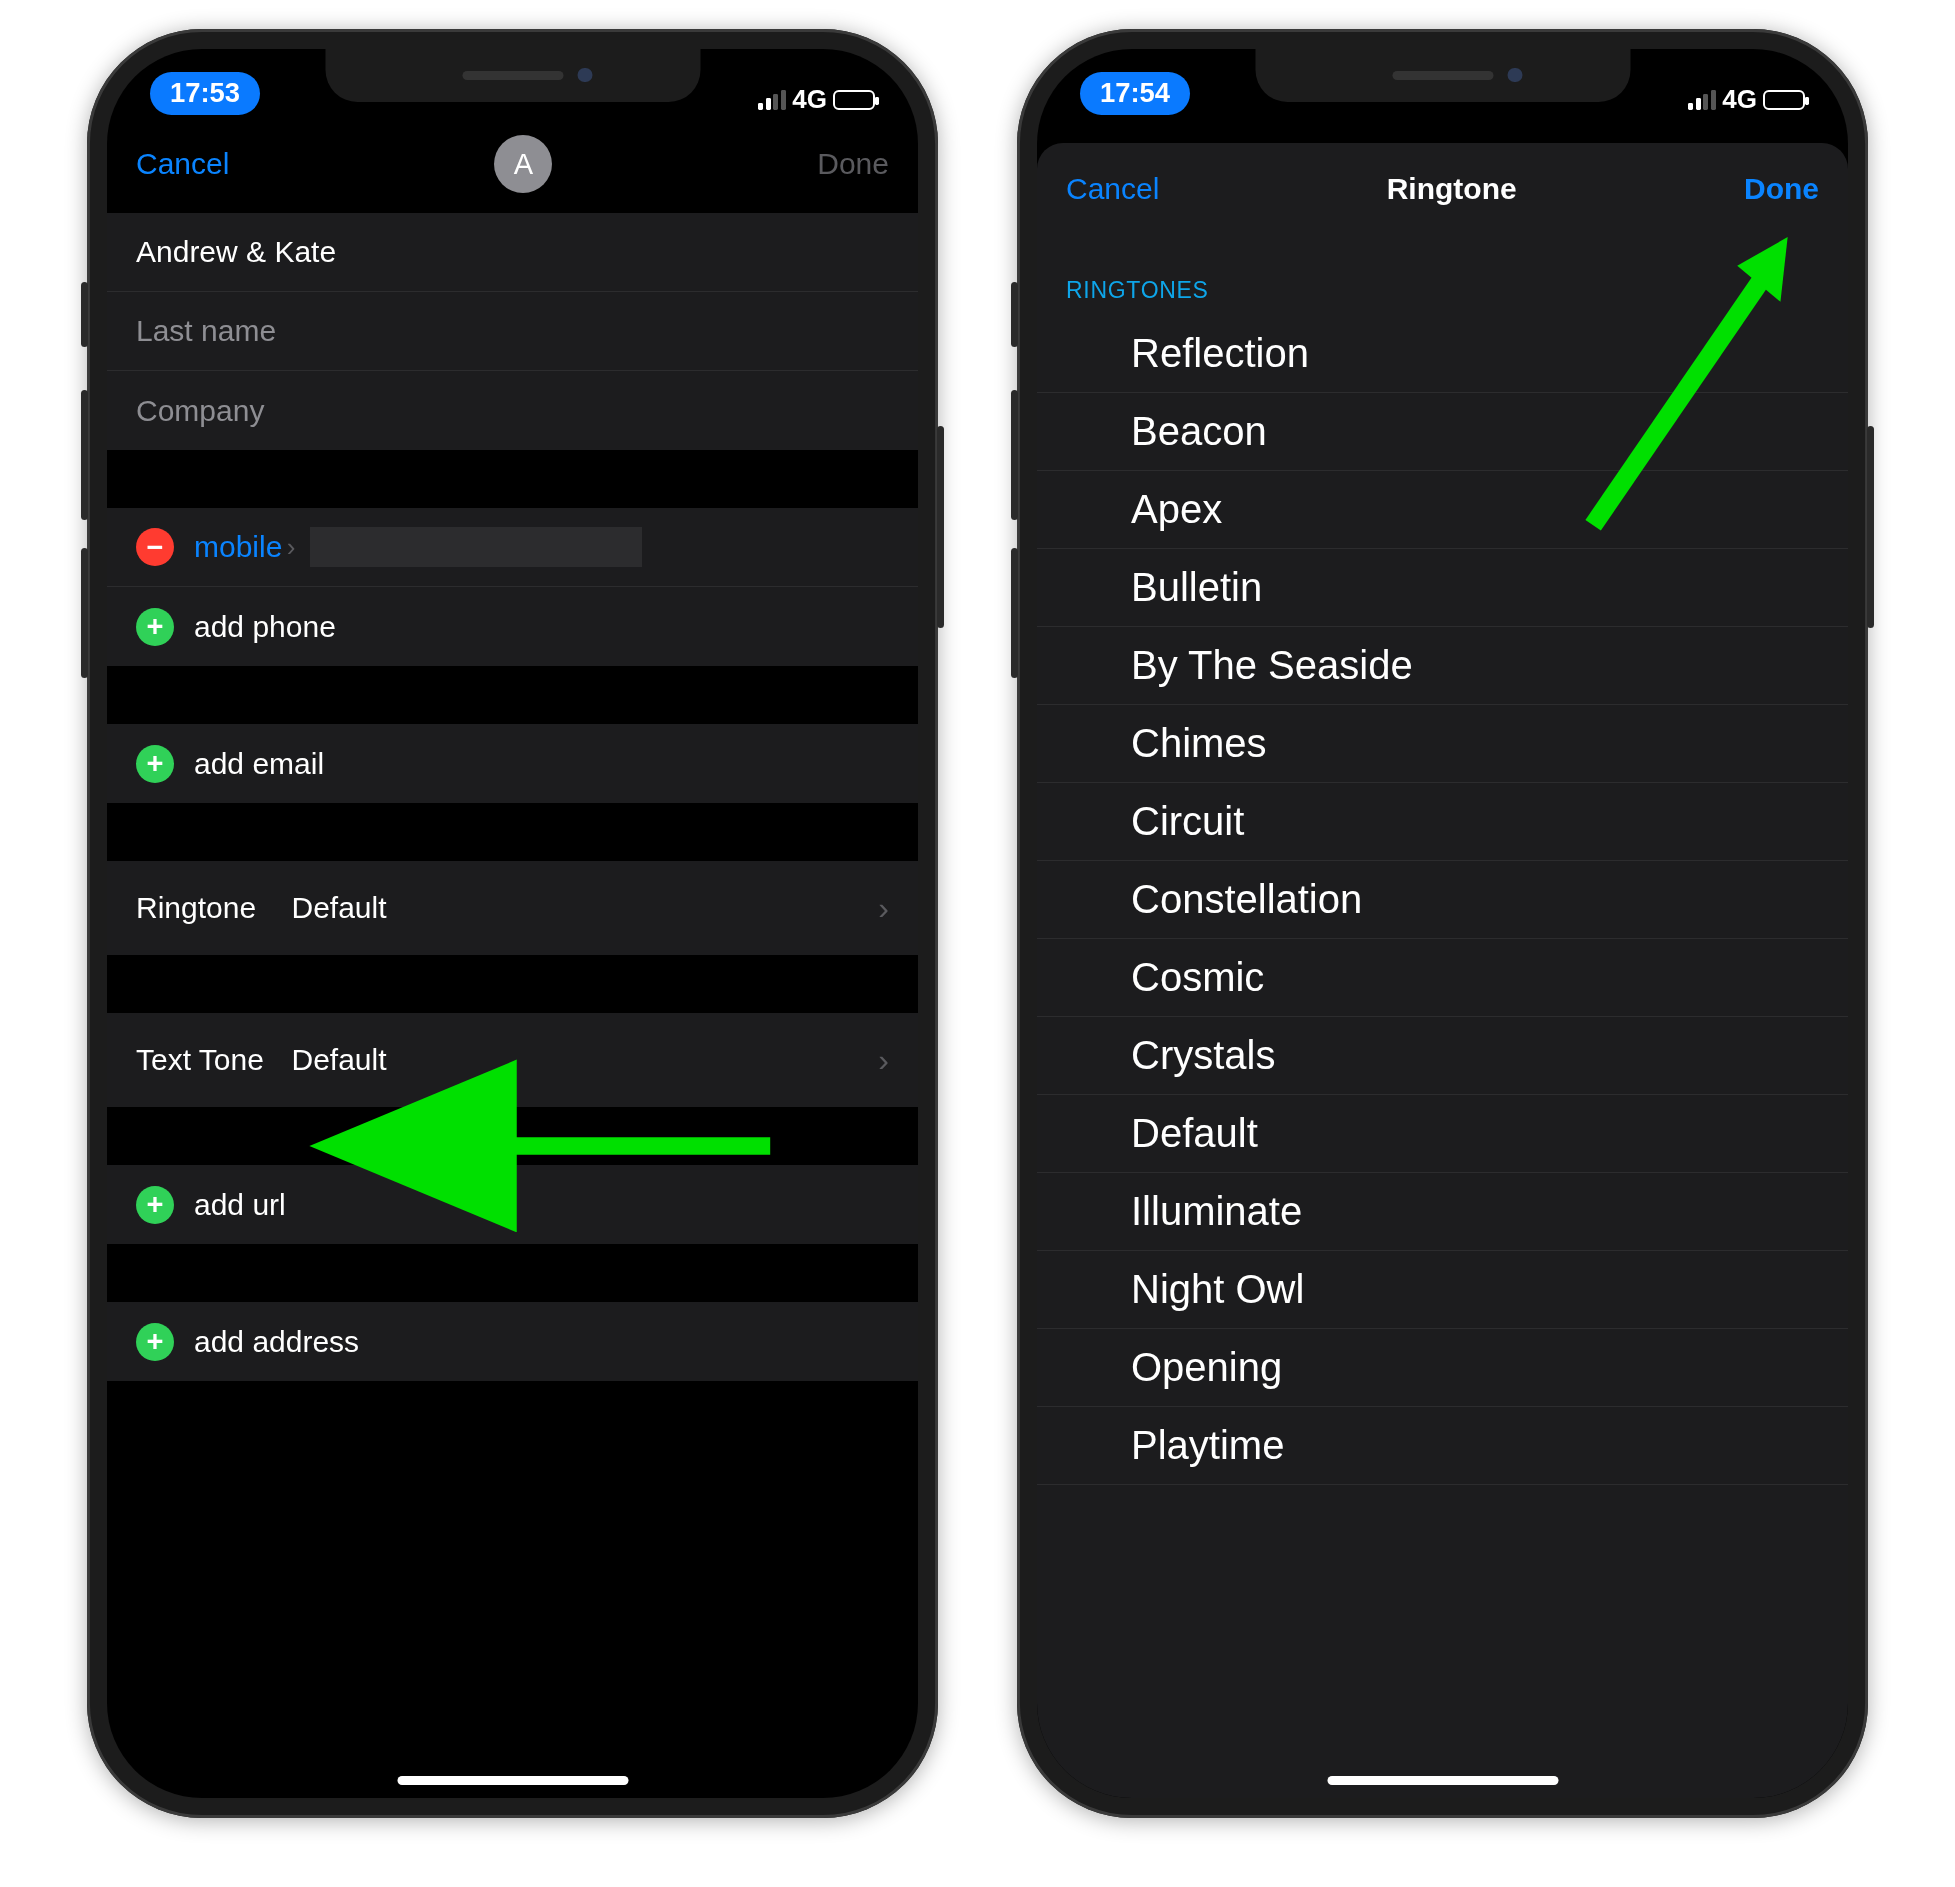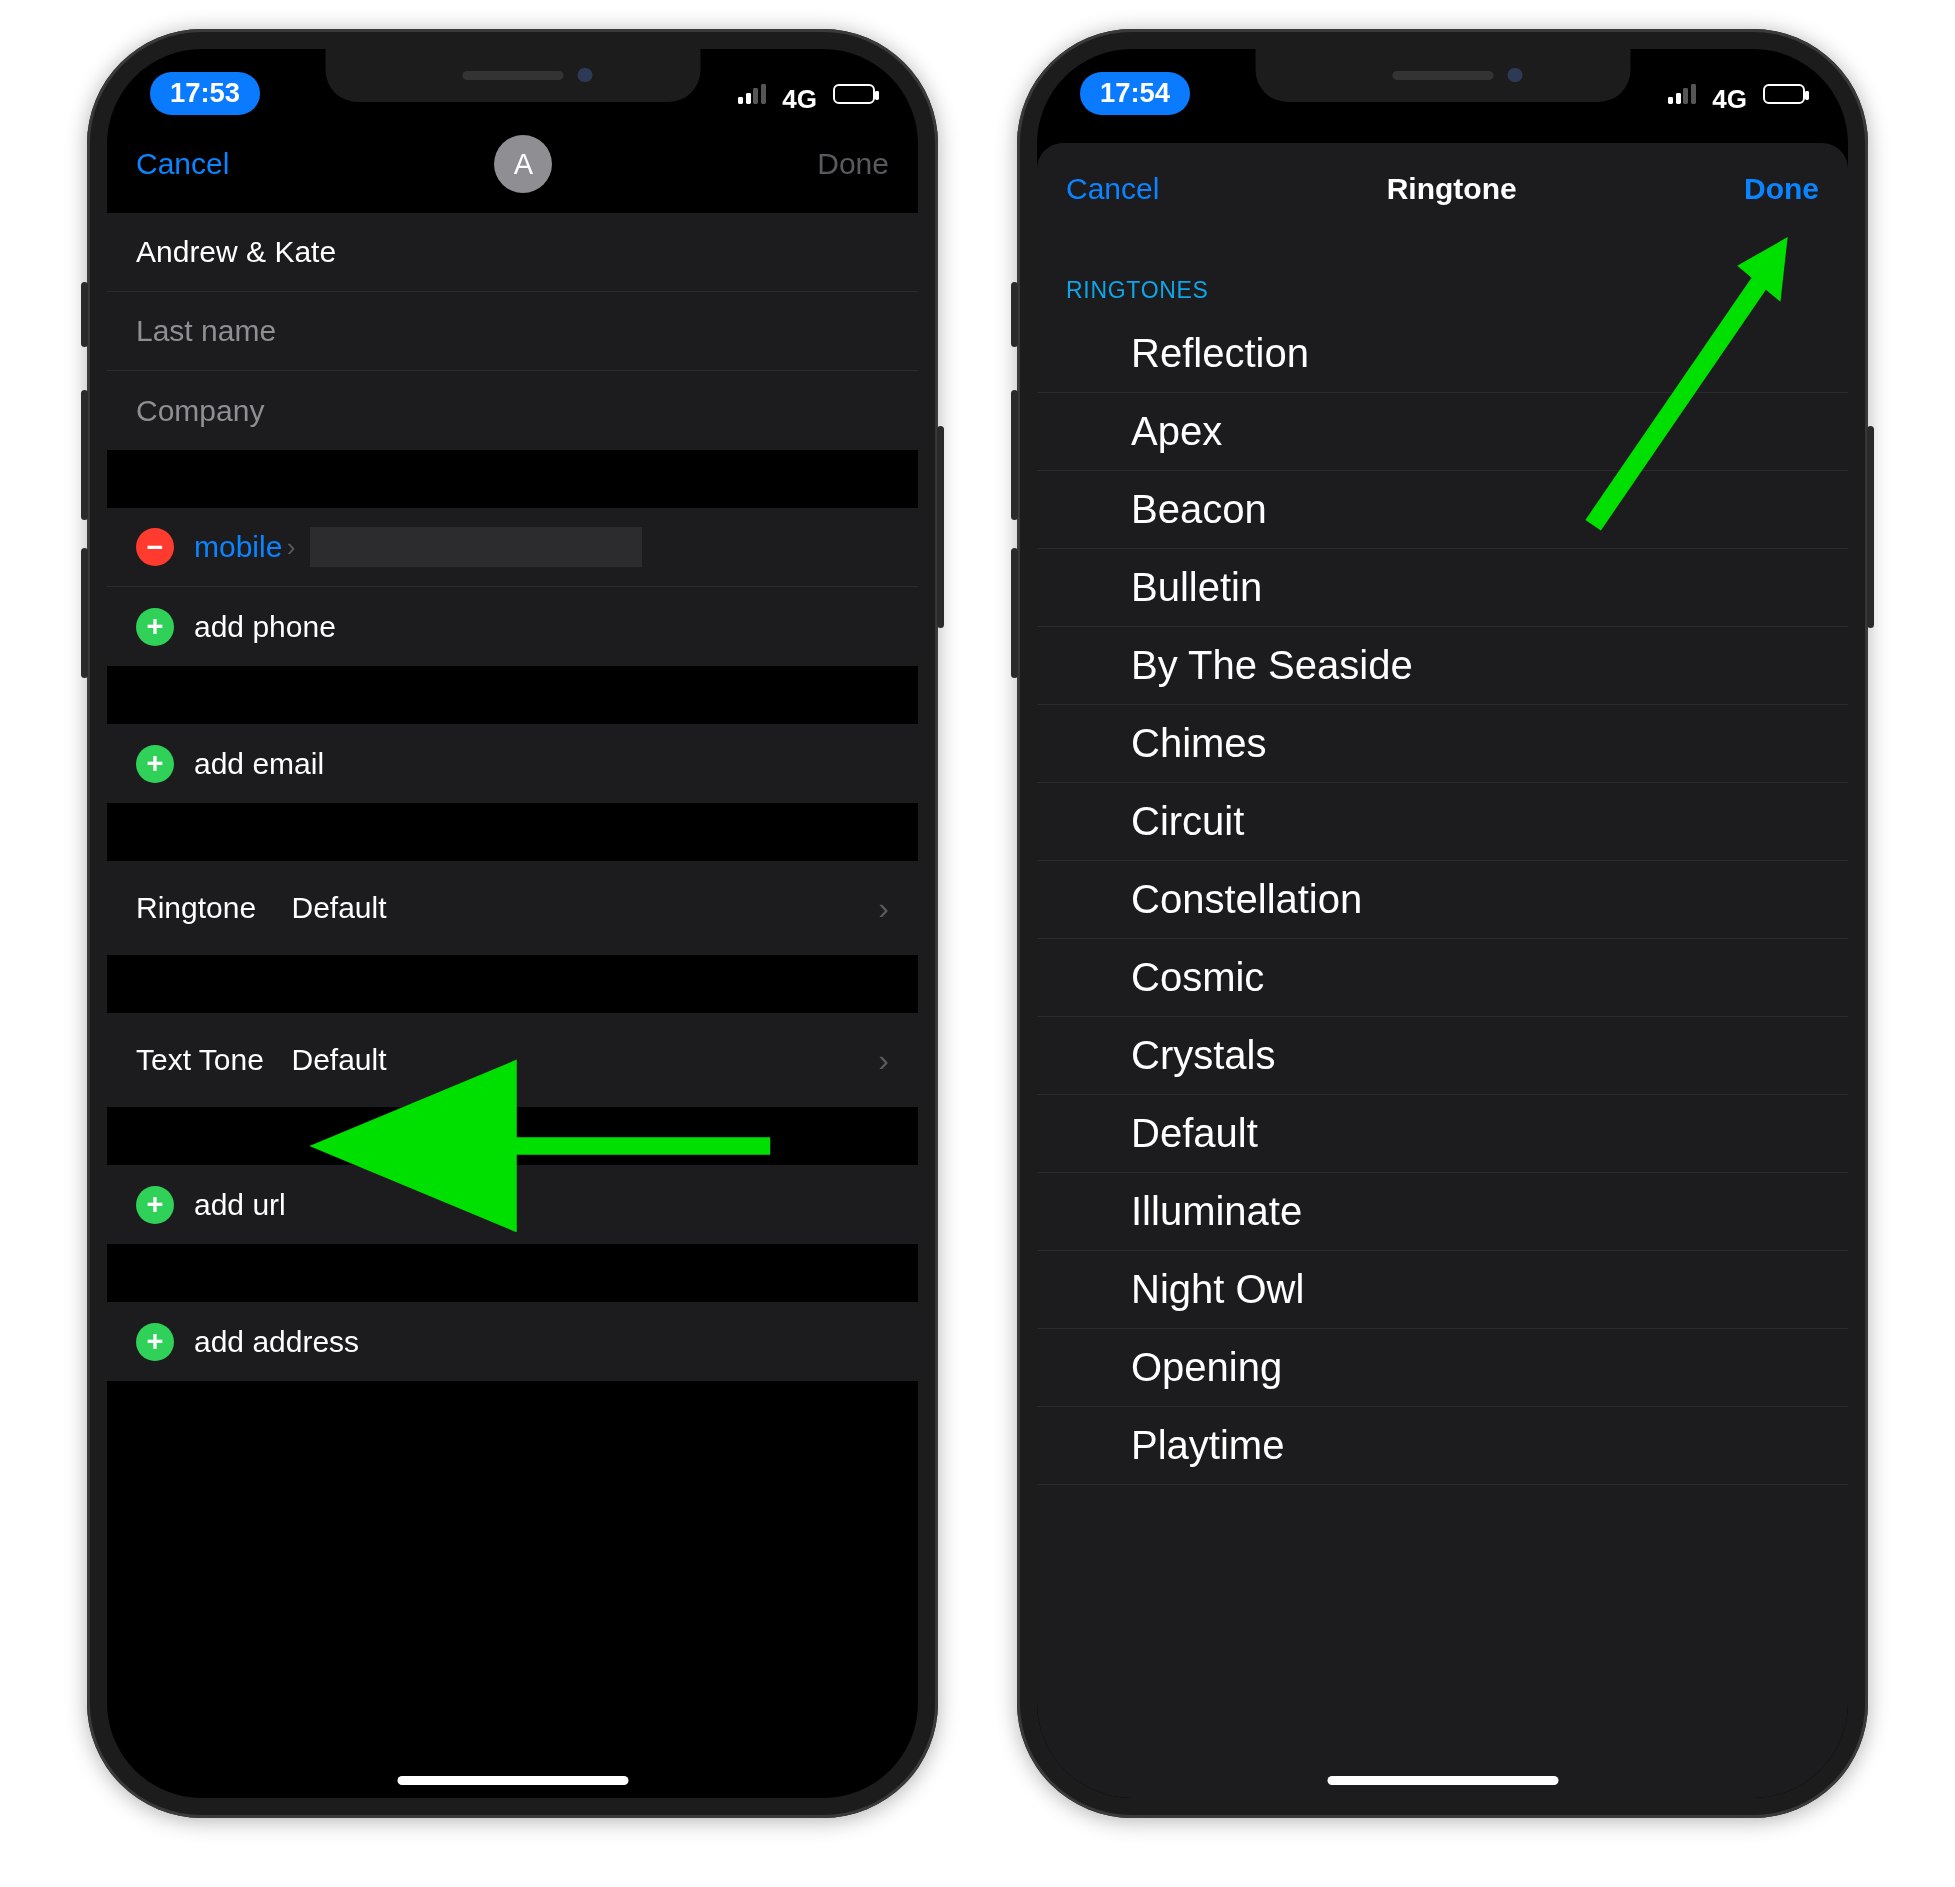--- a/index.html
+++ b/index.html
@@ -57,21 +57,21 @@
     font-size: 27.4px;
     font-weight: 600;
   }
   .time-pill {
     background: #0a7aff;
     padding: 5.8px 20px;
     border-radius: 29px;
     color: #fff;
     margin-top: 42px;
   }
-  .status-right { display:flex; align-items:flex-start; gap:16px; font-size:26px; }
+  .status-right { display:flex; align-items:center; gap:6px; font-size:26px; }
   .signal { display:flex; align-items:flex-end; gap:2.9px; }
   .signal i { width:5px; background:#fff; border-radius:1.4px; display:block; }
   .signal i:nth-child(1){height:7.2px;} .signal i:nth-child(2){height:11.5px;}
   .signal i:nth-child(3){height:16px; background:#555;} .signal i:nth-child(4){height:20px; background:#555;}
   .battery { width:42px; height:20px; border:2.2px solid #fff; border-radius:5.8px; position:relative; padding:2.2px; }
   .battery::after { content:""; position:absolute; right:-5.8px; top:5px; width:3.6px; height:8.7px; background:#fff; border-radius:1.4px; }
   .battery-fill { background:#fff; height:100%; width:80%; border-radius:2.2px; }
 
   .nav {
     display:flex;
@@ -311,22 +311,22 @@
       <div class="nav">
         <span class="link-blue">Cancel</span>
         <span class="nav-title">Ringtone</span>
         <span class="link-blue" style="font-weight:600;">Done</span>
       </div>
 
       <div class="list-header">RINGTONES</div>
 
       <div id="ring-list">
           <div class="ring-row">Reflection</div>
+          <div class="ring-row">Beacon</div>
           <div class="ring-row">Apex</div>
-          <div class="ring-row">Beacon</div>
           <div class="ring-row">Bulletin</div>
           <div class="ring-row">By The Seaside</div>
           <div class="ring-row">Chimes</div>
           <div class="ring-row">Circuit</div>
           <div class="ring-row">Constellation</div>
           <div class="ring-row">Cosmic</div>
           <div class="ring-row">Crystals</div>
           <div class="ring-row">Default</div>
           <div class="ring-row">Illuminate</div>
           <div class="ring-row">Night Owl</div>

